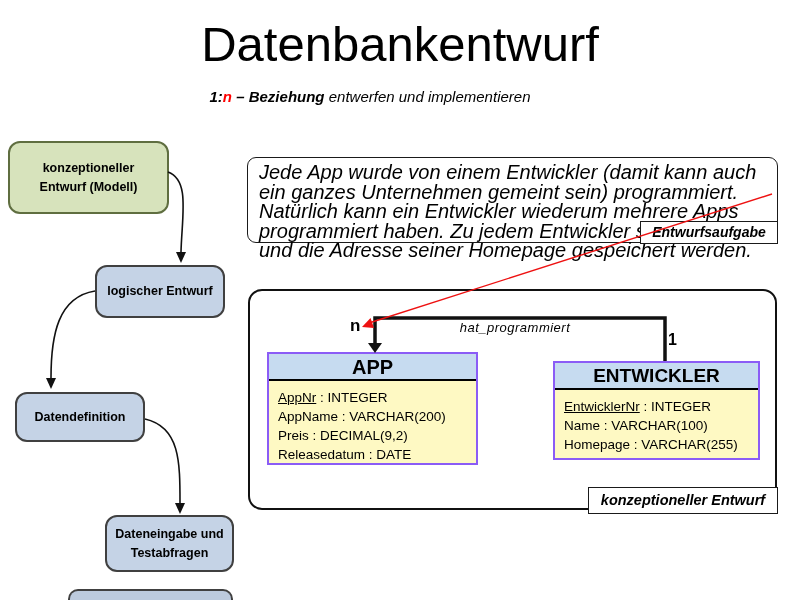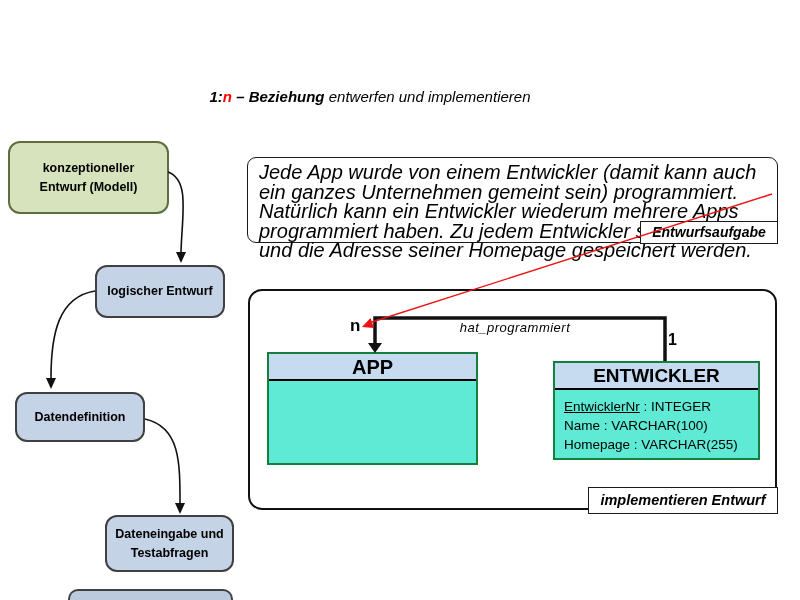--- a/index.html
+++ b/index.html
@@ -30,21 +30,21 @@
                border-radius:0;box-sizing:border-box;text-align:center;
                font-weight:bold;font-style:italic;}
   .tasklabel{left:640px;top:221px;width:138px;height:23px;line-height:21px;font-size:14px;}
   .erlabel{left:588px;top:487px;width:190px;height:27px;line-height:25px;font-size:14.5px;}
 
   
   .ercontainer{position:absolute;left:248px;top:289px;width:529px;height:221px;
                border:2px solid #111;border-radius:14px;box-sizing:border-box;background:#fff;}
 
   
-  .entity{position:absolute;border:2px solid #15803d;box-sizing:border-box;background:#5eead4;}
+  .entity{position:absolute;border:2px solid #8b5cf6;box-sizing:border-box;background:#fef9c3;}
   .entity .hdr{background:#c6dbf0;border-bottom:2px solid #000;text-align:center;
                font-weight:bold;height:27px;line-height:26px;box-sizing:border-box;}
   .entity .rows{padding:7px 0 0 9px;font-size:13.5px;line-height:19px;}
   .attr-name.pk{text-decoration:underline;}
   .app{left:267px;top:352px;width:211px;height:113px;}
   .app .hdr{font-size:20px;}
   .dev{left:553px;top:361px;width:207px;height:99px;}
   .dev .hdr{font-size:19px;}
 
   
@@ -55,20 +55,21 @@
   .card-1{left:668px;top:331px;font-size:16px;}
 
   .overlay{position:absolute;left:0;top:0;width:800px;height:600px;
            z-index:10;pointer-events:none;}
 </style>
 </head>
 <body>
 
 <div class="slide">
 
+  <div class="title">Datenbankentwurf</div>
 
   <div class="subtitle"><span class="b">1:</span><span class="b red">n</span><span class="b"> – Beziehung</span><span> entwerfen und implementieren</span></div>
 
   <div class="flowbox green" style="left:8px;top:141px;width:161px;height:73px;">
     <span>konzeptioneller Entwurf (Modell)</span>
   </div>
   <div class="flowbox blue" style="left:95px;top:265px;width:130px;height:53px;">
     <span>logischer Entwurf</span>
   </div>
   <div class="flowbox blue" style="left:15px;top:392px;width:130px;height:50px;">
@@ -83,37 +84,43 @@
     <span>Jede App wurde von einem Entwickler (damit kann auch ein ganzes Unternehmen gemeint sein) programmiert. Natürlich kann ein Entwickler wiederum mehrere Apps programmiert haben. Zu jedem Entwickler soll der Name und die Adresse seiner Homepage gespeichert werden.</span>
   </div>
   <div class="cornerlabel tasklabel">
     <span>Entwurfsaufgabe</span>
   </div>
 
   <div class="ercontainer"></div>
 
   <div class="entity app">
     <div class="hdr">APP</div>
+    <div class="rows">
+      <div><span class="attr-name pk">AppNr</span><span> : INTEGER</span></div>
+      <div><span class="attr-name">AppName</span><span> : VARCHAR(200)</span></div>
+      <div><span class="attr-name">Preis</span><span> : DECIMAL(9,2)</span></div>
+      <div><span class="attr-name">Releasedatum</span><span> : DATE</span></div>
+    </div>
   </div>
 
   <div class="entity dev">
     <div class="hdr">ENTWICKLER</div>
     <div class="rows">
       <div><span class="attr-name pk">EntwicklerNr</span><span> : INTEGER</span></div>
       <div><span class="attr-name">Name</span><span> : VARCHAR(100)</span></div>
       <div><span class="attr-name">Homepage</span><span> : VARCHAR(255)</span></div>
     </div>
   </div>
 
   <div class="relname">hat_programmiert</div>
   <div class="card card-n">n</div>
   <div class="card card-1">1</div>
 
   <div class="cornerlabel erlabel">
-    <span>implementieren Entwurf</span>
+    <span>konzeptioneller Entwurf</span>
   </div>
 
   <svg class="overlay" viewBox="0 0 800 600">
 
     <path d="M 168,172 C 190,180 182,215 181,252" fill="none" stroke="#111" stroke-width="1.6"></path>
     <polygon points="176,252 186,252 181,263" fill="#111"></polygon>
     <path d="M 95,291 C 58,297 51,335 51,378" fill="none" stroke="#111" stroke-width="1.6"></path>
     <polygon points="46,378 56,378 51,389" fill="#111"></polygon>
     <path d="M 145,419 C 180,427 180,462 180,503" fill="none" stroke="#111" stroke-width="1.6"></path>
     <polygon points="175,503 185,503 180,514" fill="#111"></polygon>

